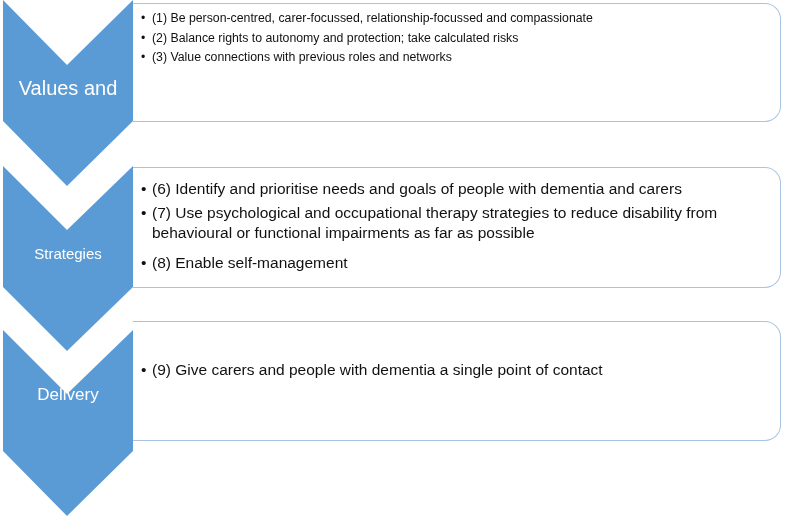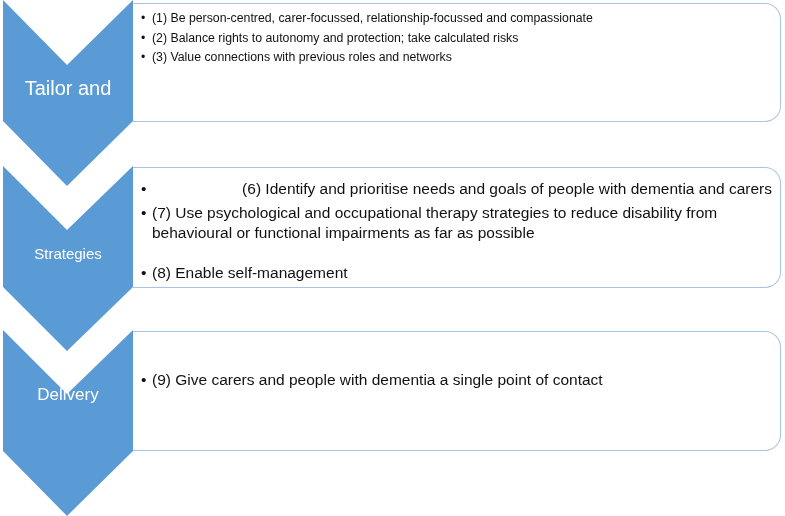--- a/index.html
+++ b/index.html
@@ -23,33 +23,33 @@
 <div class="box" style="top:3px;height:119px;padding:5px 0 0 6px;">
   <ul style="font-size:12.3px;line-height:19.5px;">
     <li>(1) Be person-centred, carer-focussed, relationship-focussed and compassionate</li>
     <li>(2) Balance rights to autonomy and protection; take calculated risks</li>
     <li>(3) Value connections with previous roles and networks</li>
   </ul>
 </div>
 
 <div class="box" style="top:167px;height:121px;padding:11px 8px 0 6px;">
   <ul style="font-size:15.5px;line-height:20px;">
-    <li style="margin-bottom:4px;text-align:right;">(6) Identify and prioritise needs and goals of people with dementia and carers</li>
-    <li style="margin-bottom:20px;">(7) Use psychological and occupational therapy strategies to reduce disability from behavioural or functional impairments as far as possible</li>
+    <li style="margin-bottom:4px;">(6) Identify and prioritise needs and goals of people with dementia and carers</li>
+    <li style="margin-bottom:10px;">(7) Use psychological and occupational therapy strategies to reduce disability from behavioural or functional impairments as far as possible</li>
     <li>(8) Enable self-management</li>
   </ul>
 </div>
 
-<div class="box" style="top:331px;height:120px;padding:36px 8px 0 6px;">
+<div class="box" style="top:321px;height:120px;padding:36px 8px 0 6px;">
   <ul style="font-size:15.5px;line-height:24px;">
     <li>(9) Give carers and people with dementia a single point of contact</li>
   </ul>
 </div>
 
 <div class="label" style="top:76px;font-size:20px;">
-  <div>Tailor and</div>
+  <div>Values and</div>
 </div>
 <div class="label" style="top:245px;font-size:15px;">
   <div>Strategies</div>
 </div>
 <div class="label" style="top:385px;font-size:17px;">
   <div>Delivery</div>
 </div>
 
 </body></html>

